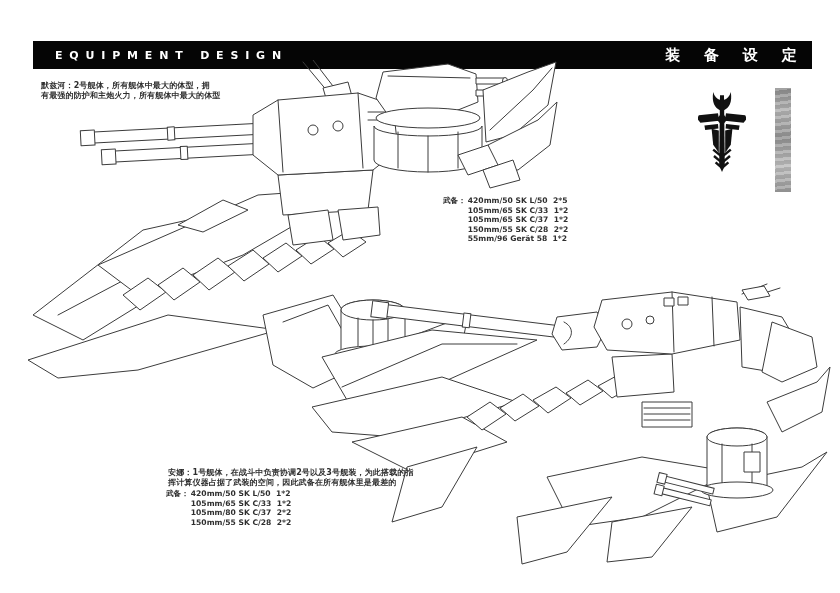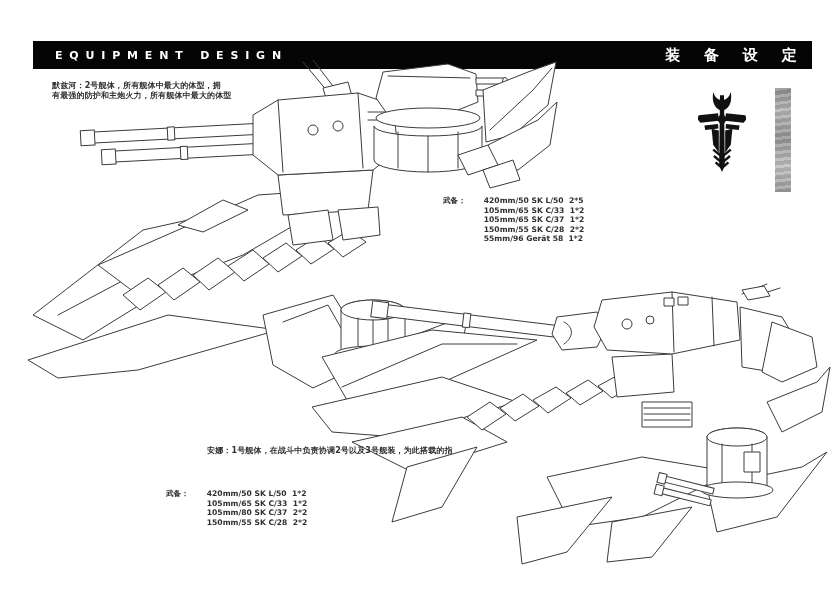--- a/index.html
+++ b/index.html
@@ -26,28 +26,28 @@
   .header-bar .title-cn {
     color:#fff; font-size: 15px; font-weight: 700;
     letter-spacing: 0.62em; padding-right: 6px; white-space: nowrap;
   }
   
   .anno {
     position: absolute; color:#2e2e2e;
     font-size: 8px; font-weight: 700; line-height: 10px;
     letter-spacing: 0.02em; white-space: nowrap;
   }
-  .anno-1 { left: 52px; top: 81px; }
-  .anno-2 { left: 168px; top: 446px; margin-left: 39px; }
+  .anno-1 { left: 41px; top: 81px; }
+  .anno-2 { left: 168px; top: 468px; }
   
   .weapons {
     position: absolute; display: flex;
     color:#2e2e2e; font-size: 7.6px; font-weight: 700; line-height: 9.6px;
   }
-  .weapons .w-label { white-space: nowrap; margin-right: 18px; }
+  .weapons .w-label { white-space: nowrap; margin-right: 2px; }
   .weapons .w-lines div { white-space: pre; }
   .weapons-1 { left: 443px; top: 196px; }
   .weapons-2 { left: 166px; top: 489px; }
   
   .emblem { position: absolute; left: 698px; top: 91px; width: 48px; height: 82px; }
   .gray-bar {
     position: absolute; left: 775px; top: 88px; width: 16px; height: 104px;
     background:
       repeating-linear-gradient(173deg, rgba(255,255,255,0.18) 0 3px, rgba(0,0,0,0.07) 3px 7px),
       linear-gradient(180deg,#8d8d8d 0%, #b3b3b3 22%, #949494 48%, #bdbdbd 75%, #9b9b9b 100%);
@@ -221,20 +221,21 @@
       <div>420mm/50 SK L/50  2*5</div>
       <div>105mm/65 SK C/33  1*2</div>
       <div>105mm/65 SK C/37  1*2</div>
       <div>150mm/55 SK C/28  2*2</div>
       <div>55mm/96 Gerät 58  1*2</div>
     </div>
   </div>
 
   <div class="anno anno-2">
     <div>安娜：1号舰体，在战斗中负责协调2号以及3号舰装，为此搭载的指</div>
+    <div>挥计算仪器占据了武装的空间，因此武备在所有舰体里是最差的</div>
   </div>
 
   <div class="weapons weapons-2">
     <div class="w-label">武备：</div>
     <div class="w-lines">
       <div>420mm/50 SK L/50  1*2</div>
       <div>105mm/65 SK C/33  1*2</div>
       <div>105mm/80 SK C/37  2*2</div>
       <div>150mm/55 SK C/28  2*2</div>
     </div>

